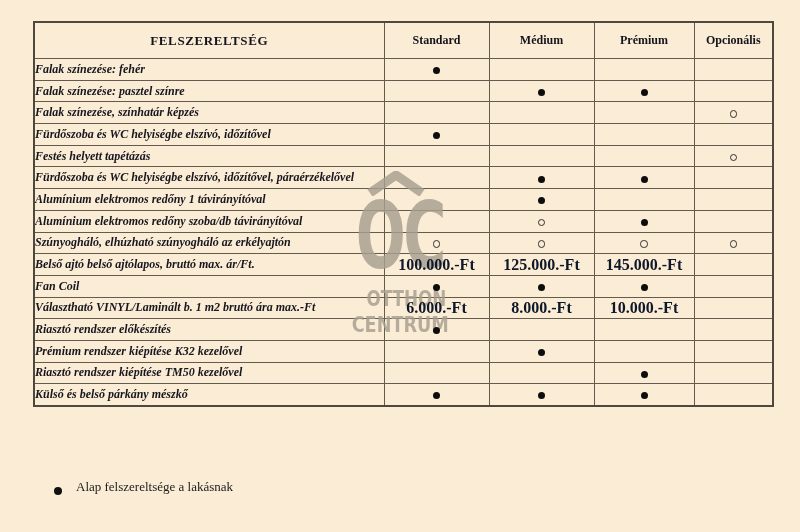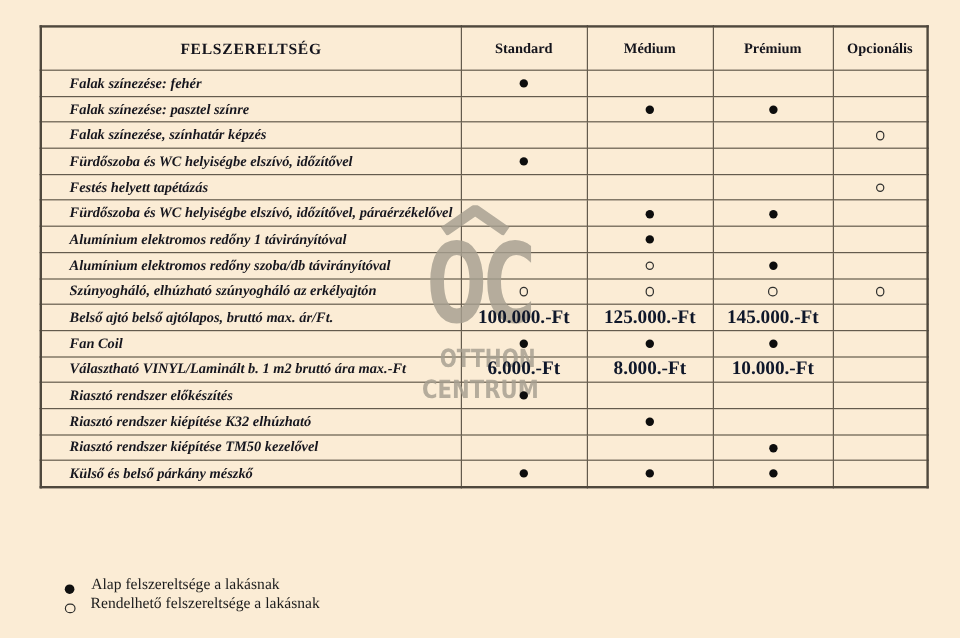--- a/index.html
+++ b/index.html
@@ -36,21 +36,21 @@
   thead th.feature-head { font-size: 13px; letter-spacing: 0.6px; }
   tbody td { height: 20.7px; vertical-align: middle; }
   td.feature {
     font-size: 12px;
     font-weight: bold;
     font-style: italic;
     padding-left: 7px;
     white-space: nowrap;
     overflow: hidden;
   }
-  td.feature span { position: relative; z-index: 6; padding-left: 23px; }
+  td.feature span { position: relative; z-index: 6; }
   td.cell { text-align: center; }
   .marker {
     display: inline-block;
     vertical-align: middle;
     position: relative; z-index: 6;
     border-radius: 50%;
   }
   .marker.filled { width: 7px; height: 7px; background: #0d0d0d; }
   .marker.open   { width: 5.5px; height: 5.5px; background: transparent; border: 1.5px solid #30302e; }
   .value {
@@ -208,21 +208,21 @@
           <td class="cell"></td>
         </tr>
         <tr>
           <td class="feature"><span>Riasztó rendszer előkészítés</span></td>
           <td class="cell"><span class="marker filled"></span></td>
           <td class="cell"></td>
           <td class="cell"></td>
           <td class="cell"></td>
         </tr>
         <tr>
-          <td class="feature"><span>Riasztó rendszer kiépítése K32 elhúzható</span></td>
+          <td class="feature"><span>Prémium rendszer kiépítése K32 kezelővel</span></td>
           <td class="cell"></td>
           <td class="cell"><span class="marker filled"></span></td>
           <td class="cell"></td>
           <td class="cell"></td>
         </tr>
         <tr>
           <td class="feature"><span>Riasztó rendszer kiépítése TM50 kezelővel</span></td>
           <td class="cell"></td>
           <td class="cell"></td>
           <td class="cell"><span class="marker filled"></span></td>
@@ -245,19 +245,15 @@
     <span class="wm-logo">OC</span>
     <span class="wm-line1">OTTHON</span>
     <span class="wm-line2">CENTRUM</span>
   </div>
 
   <div class="legend">
     <div class="legend-item">
       <span class="legend-sym filled"></span>
       <span class="legend-label">Alap felszereltsége a lakásnak</span>
     </div>
-    <div class="legend-item">
-      <span class="legend-sym open"></span>
-      <span class="legend-label">Rendelhető felszereltsége a lakásnak</span>
-    </div>
   </div>
 
 </div>
 
 </body></html>

